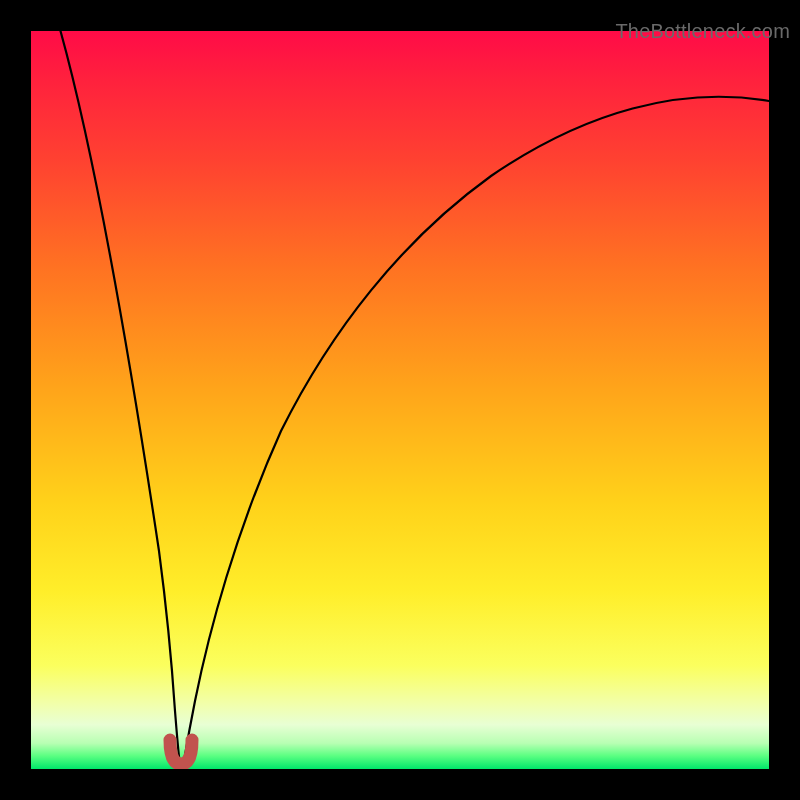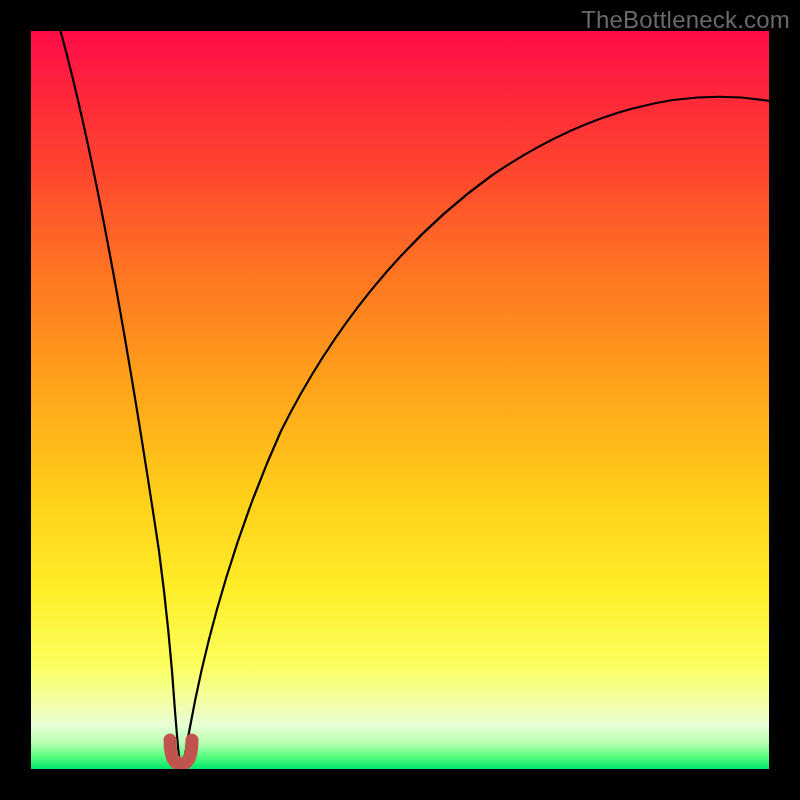--- a/index.html
+++ b/index.html
@@ -40,24 +40,24 @@
       #fbff5e 86%,
       #f2ffa8 91%,
       #e8ffd4 94%,
       #b8ffb3 96.5%,
       #5cff82 98.2%,
       #00e66a 100%
     );
   }
   .watermark {
     position: absolute;
-    top: 6px;
+    top: 20px;
     right: 10px;
     color: #6a6a6a;
-    font-size: 24px;
+    font-size: 20px;
     letter-spacing: 0.2px;
     user-select: none;
   }
   svg.curve {
     position: absolute;
     inset: 0;
   }
 </style>
 </head>
 <body>

